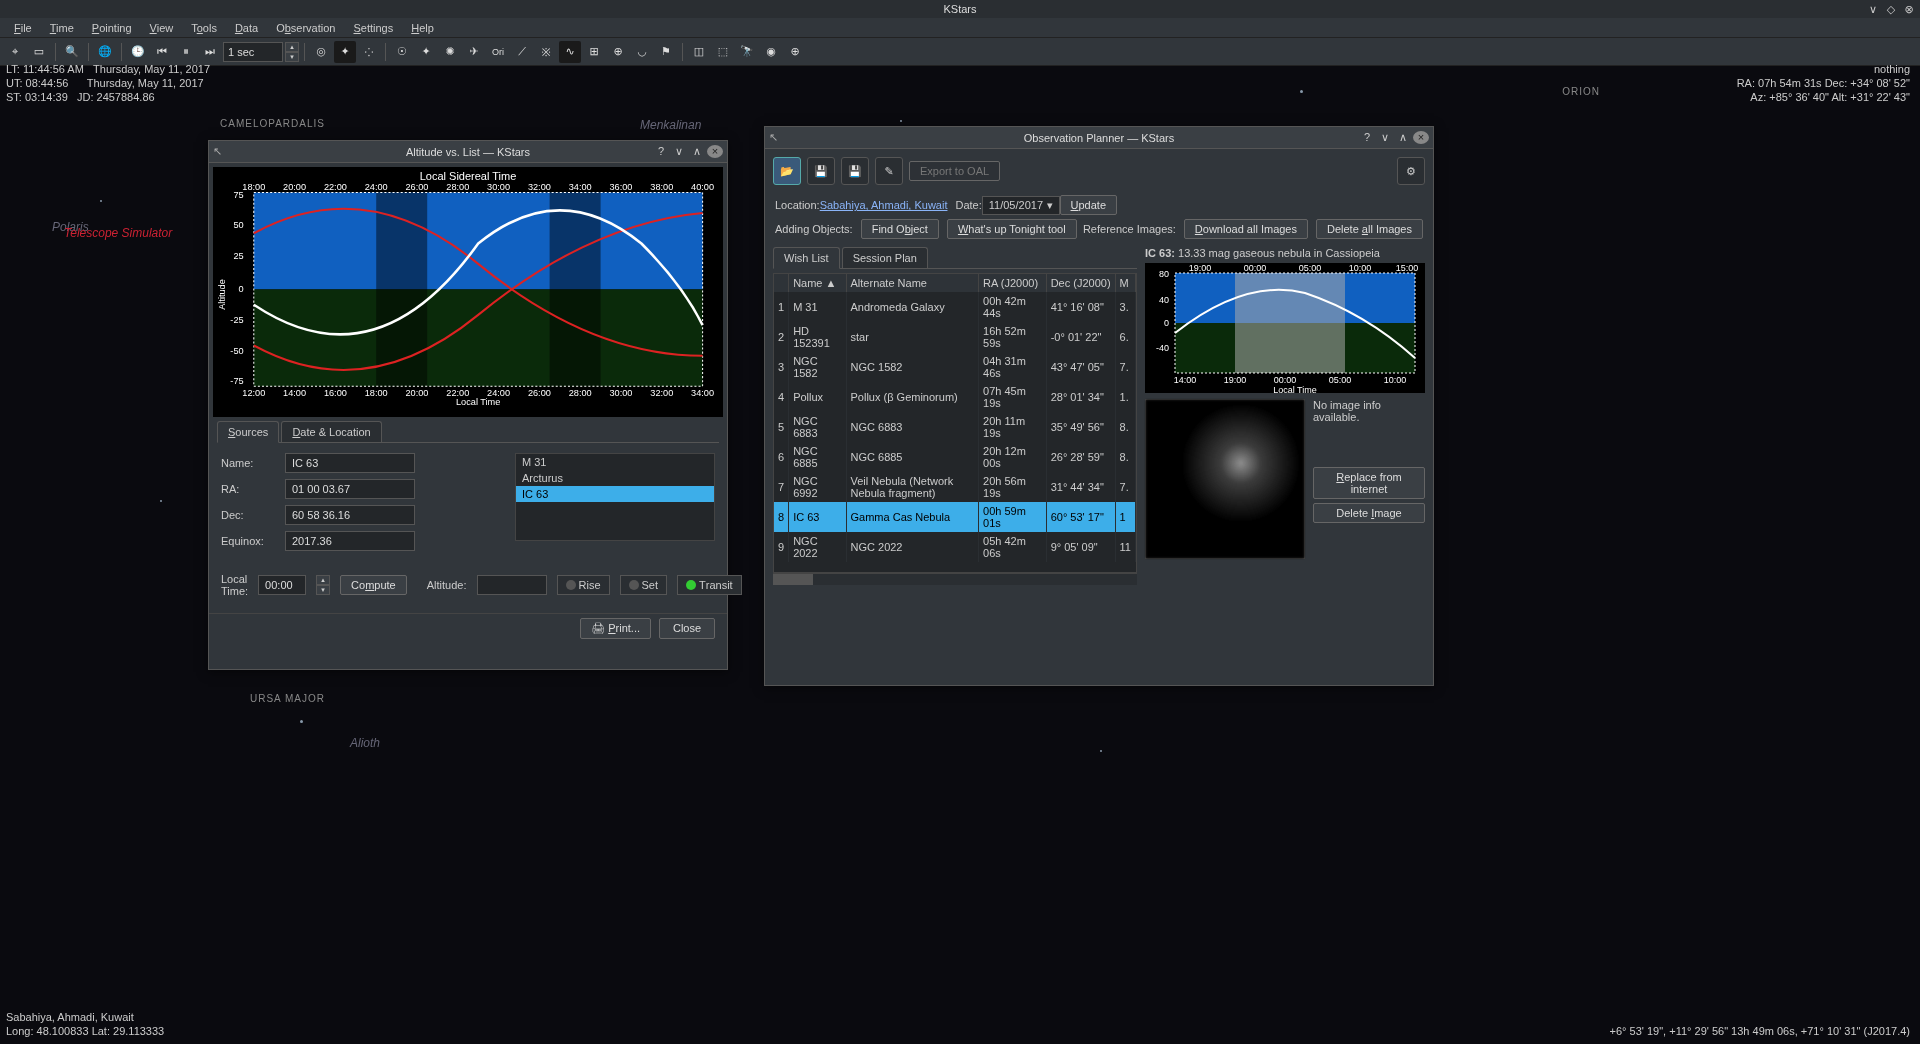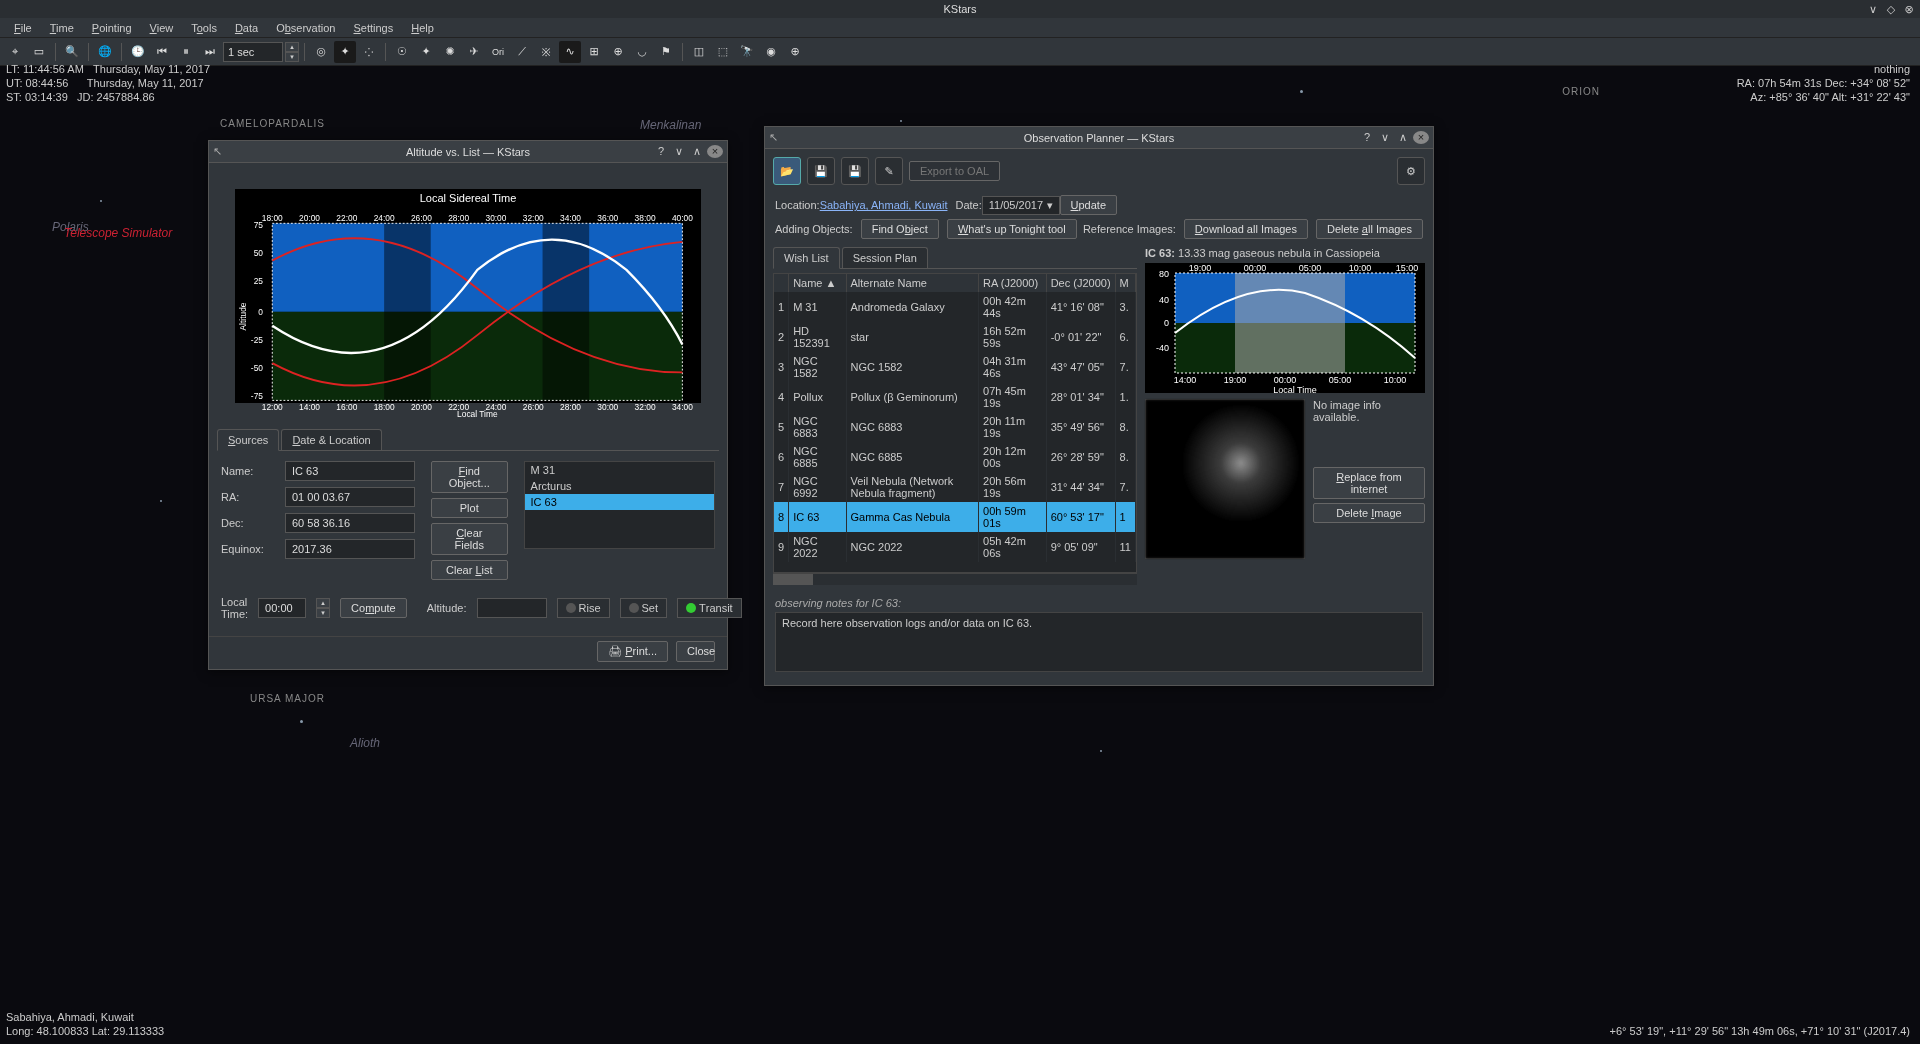--- a/index.html
+++ b/index.html
@@ -41,21 +41,21 @@
 .subwindow { position: absolute; background: #31363b; border: 1px solid #555; box-shadow: 0 2px 10px rgba(0,0,0,0.5); }
 .subwindow .sw-titlebar { background: #3a3f44; height: 22px; display: flex; align-items: center; justify-content: center; position: relative; border-bottom: 1px solid #555; }
 .subwindow .sw-titlebar .sw-title { color: #ddd; }
 .subwindow .sw-titlebar .sw-left { position: absolute; left: 4px; color: #aaa; cursor: pointer; }
 .subwindow .sw-titlebar .sw-ctrls { position: absolute; right: 4px; display: flex; gap: 2px; }
 .subwindow .sw-titlebar .sw-ctrls span { width: 16px; text-align: center; color: #ccc; cursor: pointer; }
 .subwindow .sw-titlebar .sw-ctrls .close-circle { background: #888; border-radius: 50%; color: #222; }
 
 
 #altvt { top: 140px; left: 208px; width: 520px; height: 530px; }
-.plot-area { background: #000; margin: 26px; position: relative; height: 214px; }
+.plot-area { background: #000; margin: 4px; position: relative; height: 250px; }
 .plot-title { text-align: center; color: #fff; font-size: 11px; padding-top: 3px; }
 .plot-svg { width: 100%; height: 225px; }
 
 .tabbar { display: flex; border-bottom: 1px solid #555; margin: 4px 8px 0 8px; }
 .tab { padding: 4px 10px; background: #2a2e32; border: 1px solid #555; border-bottom: none; margin-right: 2px; cursor: pointer; border-radius: 3px 3px 0 0; }
 .tab.active { background: #31363b; border-bottom: 1px solid #31363b; margin-bottom: -1px; }
 .tab .u { text-decoration: underline; }
 
 .form-area { padding: 10px 12px; }
 .form-row { display: flex; align-items: center; gap: 8px; margin-bottom: 6px; }
@@ -296,26 +296,20 @@
           </div>
         <div class="form-row">
             <label>Dec:</label>
             <input value="60 58 36.16" style="">
           </div>
         <div class="form-row">
             <label>Equinox:</label>
             <input value="2017.36" style="">
           </div>
       </div>
-      <div style="width:80px; display:flex; flex-direction:column; gap:5px;">
-        <div class="btn"><span class="u">F</span>ind Object...</div>
-        <div class="btn">Plot</div>
-        <div class="btn"><span class="u">C</span>lear Fields</div>
-        <div class="btn">Clear <span class="u">L</span>ist</div>
-      </div>
       <div class="object-list">
         <div class="li">M 31</div>
         <div class="li">Arcturus</div>
         <div class="li selected">IC 63</div>
       </div>
     </div>
     <div class="form-row" style="margin-top:16px; gap:10px;">
       <label style="width:66px">Local Time:</label>
       <input style="width: 48px;" value="00:00">
       <div class="spinner-btns">
@@ -327,21 +321,21 @@
       <input style="width: 70px;" readonly="">
       <div class="riseset">
         <div class="box disabled"><span class="dot" style="background:#555"></span><span class="u">R</span>ise</div>
         <div class="box disabled"><span class="dot" style="background:#555"></span>S<span class="u">e</span>t</div>
         <div class="box"><span class="dot" style="background:#3c3"></span><span class="u">T</span>ransit</div>
       </div>
     </div>
   </div>
   <div class="bottom-btns">
     <div class="btn">🖨 <span class="u">P</span>rint...</div>
-    <div class="btn" style="width:39px">Close</div>
+    <div class="btn" style="width:56px">Close</div>
   </div>
 </div>
 
 <div id="obsplan" class="subwindow">
   <div class="sw-titlebar">
     <span class="sw-left">↖</span>
     <span class="sw-title">Observation Planner — KStars</span>
     <div class="sw-ctrls">
       <span>?</span>
       <span>∨</span>
@@ -512,17 +506,13 @@
         <div style="flex:1">
           <div>No image info available.</div>
           <div class="op-right-buttons" style="margin-top:44px;">
             <div class="btn"><span class="u">R</span>eplace from internet</div>
             <div class="btn">Delete <span class="u">I</span>mage</div>
           </div>
         </div>
       </div>
     </div>
   </div>
-  <div class="notes">
-    <div class="notes-title">observing notes for IC 63:</div>
-    <div class="notes-box">Record here observation logs and/or data on IC 63.</div>
-  </div>
 </div>
 
 </body></html>

